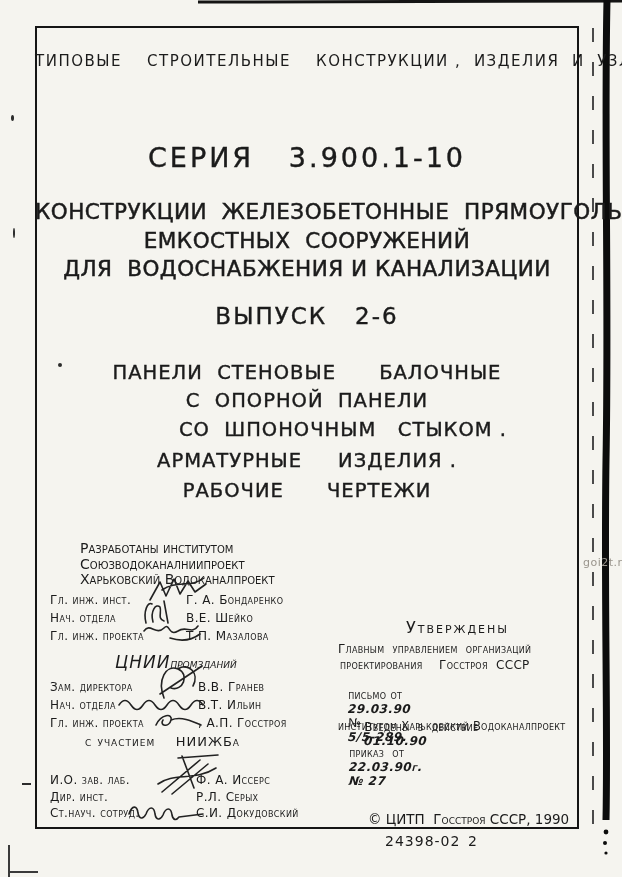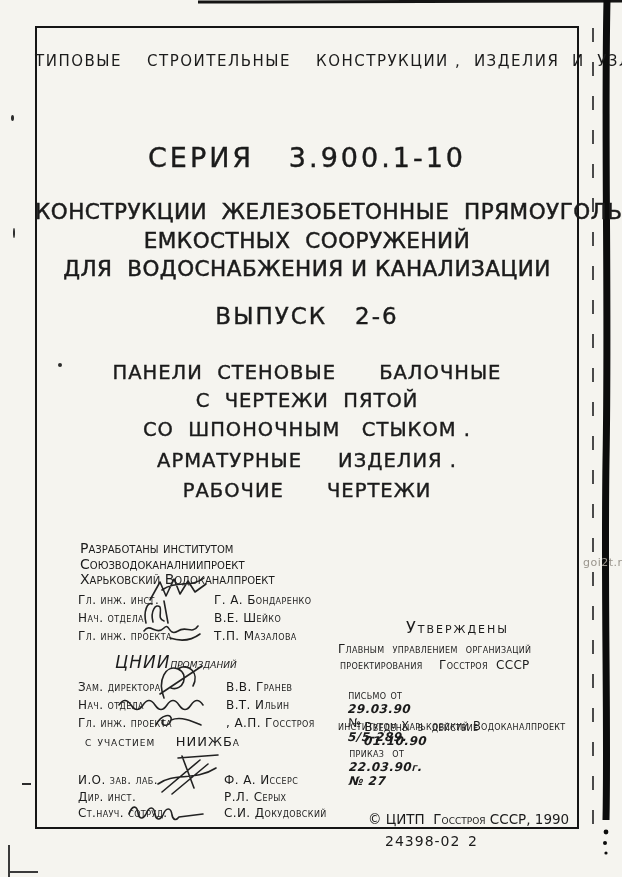--- a/index.html
+++ b/index.html
@@ -22,26 +22,26 @@
   
   .frame{left:35px;top:26px;width:544px;height:803px;border:2.5px solid #151515;box-sizing:border-box;}
   
   .cline{left:35px;width:544px;text-align:center;}
   .header-line{top:52px;font-size:15px;letter-spacing:1.5px;}
   .series-line{top:142px;font-size:27px;letter-spacing:3px;-webkit-text-stroke:0.4px #1b1b1b;}
   .title-line{font-size:21.5px;letter-spacing:0.5px;-webkit-text-stroke:0.5px #1b1b1b;}
   .t1{top:199px;}.t2{top:228px;}.t3{top:256px;}
   .issue-line{top:303px;font-size:23px;letter-spacing:2px;-webkit-text-stroke:0.4px #1b1b1b;}
   .sub-line{font-size:19.5px;letter-spacing:1px;-webkit-text-stroke:0.4px #1b1b1b;}
-  .s1{top:361px;}.s2{top:389px;}.s3{top:418px;}.s4{top:449px;}.s5{top:479px;}
+  .s1{top:361px;}.s2{top:389px;}.s3{top:418px;margin-left:36px;}.s4{top:449px;}.s5{top:479px;}
   
   .dev-head{left:80px;top:541px;font-size:14px;line-height:15.5px;font-variant:small-caps;}
   .sig-rows{font-size:12px;font-variant:small-caps;letter-spacing:0.4px;}
   .sig-rows .row{display:flex;line-height:18px;}
-  .sig-rows .role{width:136px;margin-left:28px;}
+  .sig-rows .role{width:136px;}
   .dev-rows{left:50px;top:591px;}
   .cnii-org{left:115px;top:652px;font-style:italic;}
   .cnii-org .big{font-size:17px;letter-spacing:1px;}
   .cnii-org .small{font-size:12.5px;font-variant:small-caps;}
   .cnii-rows{left:50px;top:678px;}
   .cnii-rows .role{width:148px;}
   .participation{left:85px;top:734px;font-size:13px;font-variant:small-caps;letter-spacing:1px;}
   .lab-rows{left:50px;top:772px;}
   .lab-rows .row{line-height:16.5px;}
   .lab-rows .role{width:146px;}
@@ -83,21 +83,21 @@
 
 <div class="abs frame"></div>
 
 <div class="abs cline pre header-line">ТИПОВЫЕ    СТРОИТЕЛЬНЫЕ    КОНСТРУКЦИИ ,  ИЗДЕЛИЯ  И  УЗЛЫ</div>
 <div class="abs cline pre series-line">СЕРИЯ   3.900.1-10</div>
 <div class="abs cline pre title-line t1">КОНСТРУКЦИИ  ЖЕЛЕЗОБЕТОННЫЕ  ПРЯМОУГОЛЬНЫХ</div>
 <div class="abs cline pre title-line t2">ЕМКОСТНЫХ  СООРУЖЕНИЙ</div>
 <div class="abs cline pre title-line t3">ДЛЯ  ВОДОСНАБЖЕНИЯ И КАНАЛИЗАЦИИ</div>
 <div class="abs cline pre issue-line">ВЫПУСК   2-6</div>
 <div class="abs cline pre sub-line s1">ПАНЕЛИ  СТЕНОВЫЕ      БАЛОЧНЫЕ</div>
-<div class="abs cline pre sub-line s2">С  ЧЕРТЕЖИ  ПЯТОЙ</div>
+<div class="abs cline pre sub-line s2">С  ОПОРНОЙ  ПАНЕЛИ</div>
 <div class="abs cline pre sub-line s3">СО  ШПОНОЧНЫМ   СТЫКОМ .</div>
 <div class="abs cline pre sub-line s4">АРМАТУРНЫЕ     ИЗДЕЛИЯ .</div>
 <div class="abs cline pre sub-line s5">РАБОЧИЕ      ЧЕРТЕЖИ</div>
 
 <div class="abs dev-head">
   <div class="pre">Разработаны институтом</div>
   <div class="pre">Союзводоканалниипроект</div>
   <div class="pre">Харьковский Водоканалпроект</div>
 </div>
 

